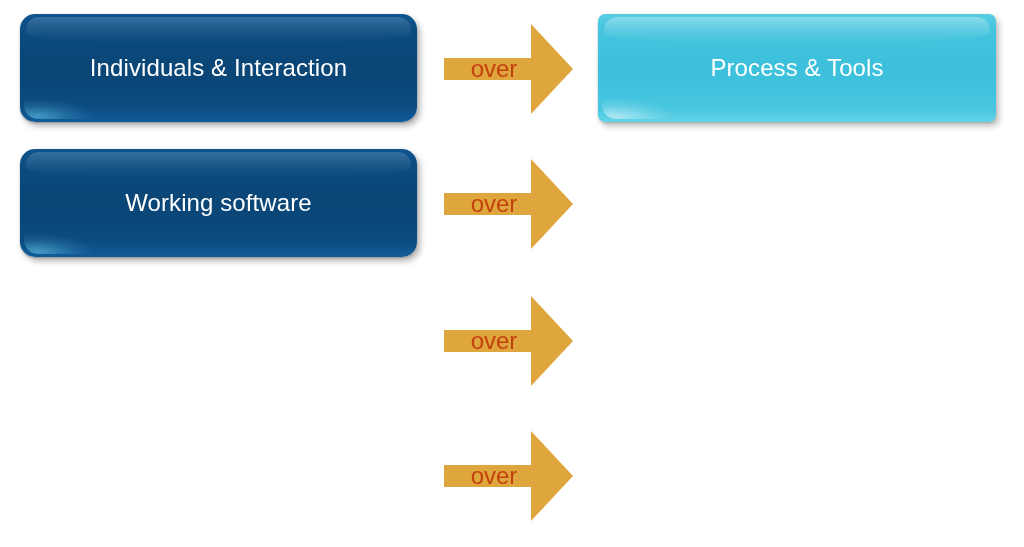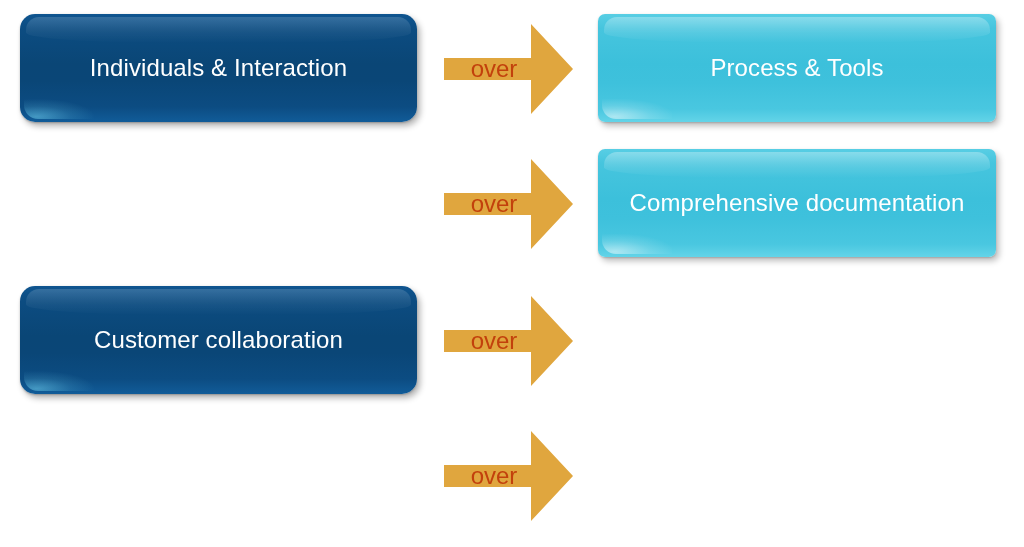--- a/index.html
+++ b/index.html
@@ -199,35 +199,32 @@
         <polygon points="1,35 88,35 88,1 130,46 88,91 88,57 1,57" fill="#e0a63e"></polygon>
       </svg>
       <span class="over-arrow-label">over</span>
     </div>
     <div class="practice-box">
       <span class="box-label">Process &amp; Tools</span>
     </div>
   </div>
 
   <div class="manifesto-row row-1">
-    <div class="over-arrow">
-      <svg width="131" height="92" viewBox="0 0 131 92" xmlns="http://www.w3.org/2000/svg">
-        <polygon points="1,35 88,35 88,1 130,46 88,91 88,57 1,57" fill="#e0a63e"></polygon>
-      </svg>
-      <span class="over-arrow-label">over</span>
-    </div>
-    <div class="practice-box">
-      <span class="box-label">Comprehensive documentation</span>
+    <div class="value-box">
+      <span class="box-label">Working software</span>
+    </div>
+    <div class="over-arrow">
+      <svg width="131" height="92" viewBox="0 0 131 92" xmlns="http://www.w3.org/2000/svg">
+        <polygon points="1,35 88,35 88,1 130,46 88,91 88,57 1,57" fill="#e0a63e"></polygon>
+      </svg>
+      <span class="over-arrow-label">over</span>
     </div>
   </div>
 
   <div class="manifesto-row row-2">
-    <div class="value-box">
-      <span class="box-label">Customer collaboration</span>
-    </div>
     <div class="over-arrow">
       <svg width="131" height="92" viewBox="0 0 131 92" xmlns="http://www.w3.org/2000/svg">
         <polygon points="1,35 88,35 88,1 130,46 88,91 88,57 1,57" fill="#e0a63e"></polygon>
       </svg>
       <span class="over-arrow-label">over</span>
     </div>
   </div>
 
   <div class="manifesto-row row-3">
     <div class="over-arrow">

